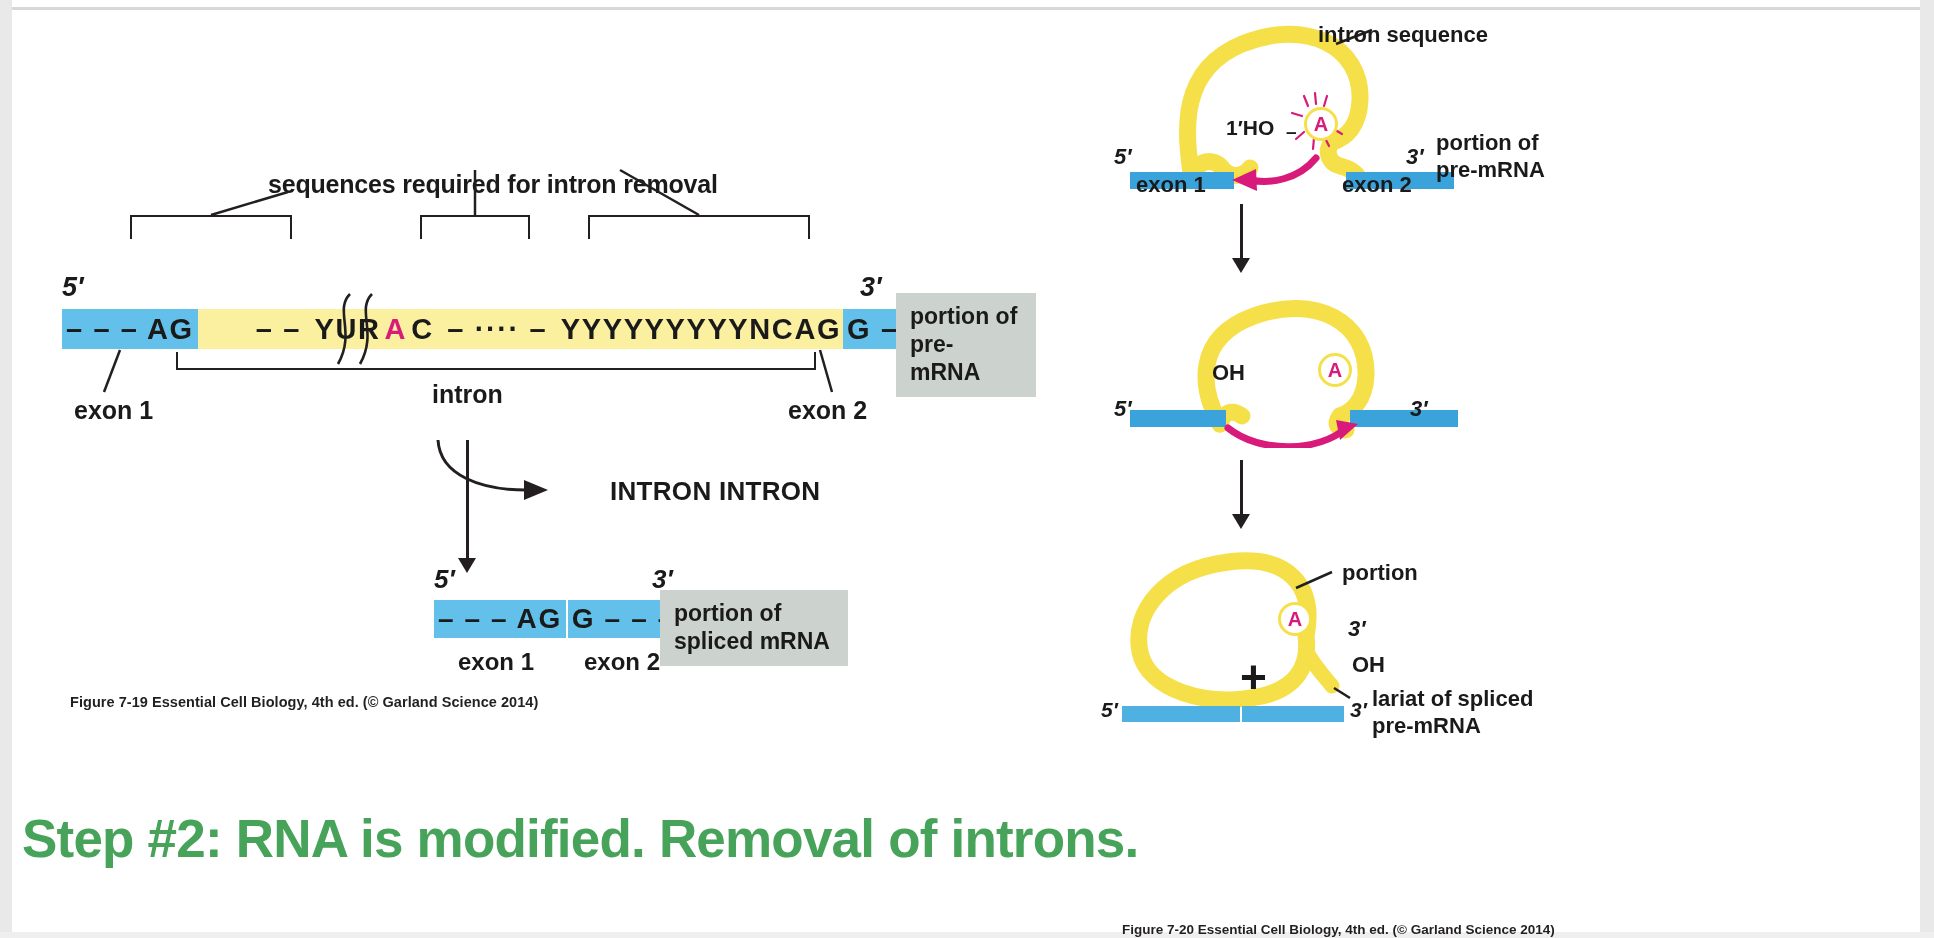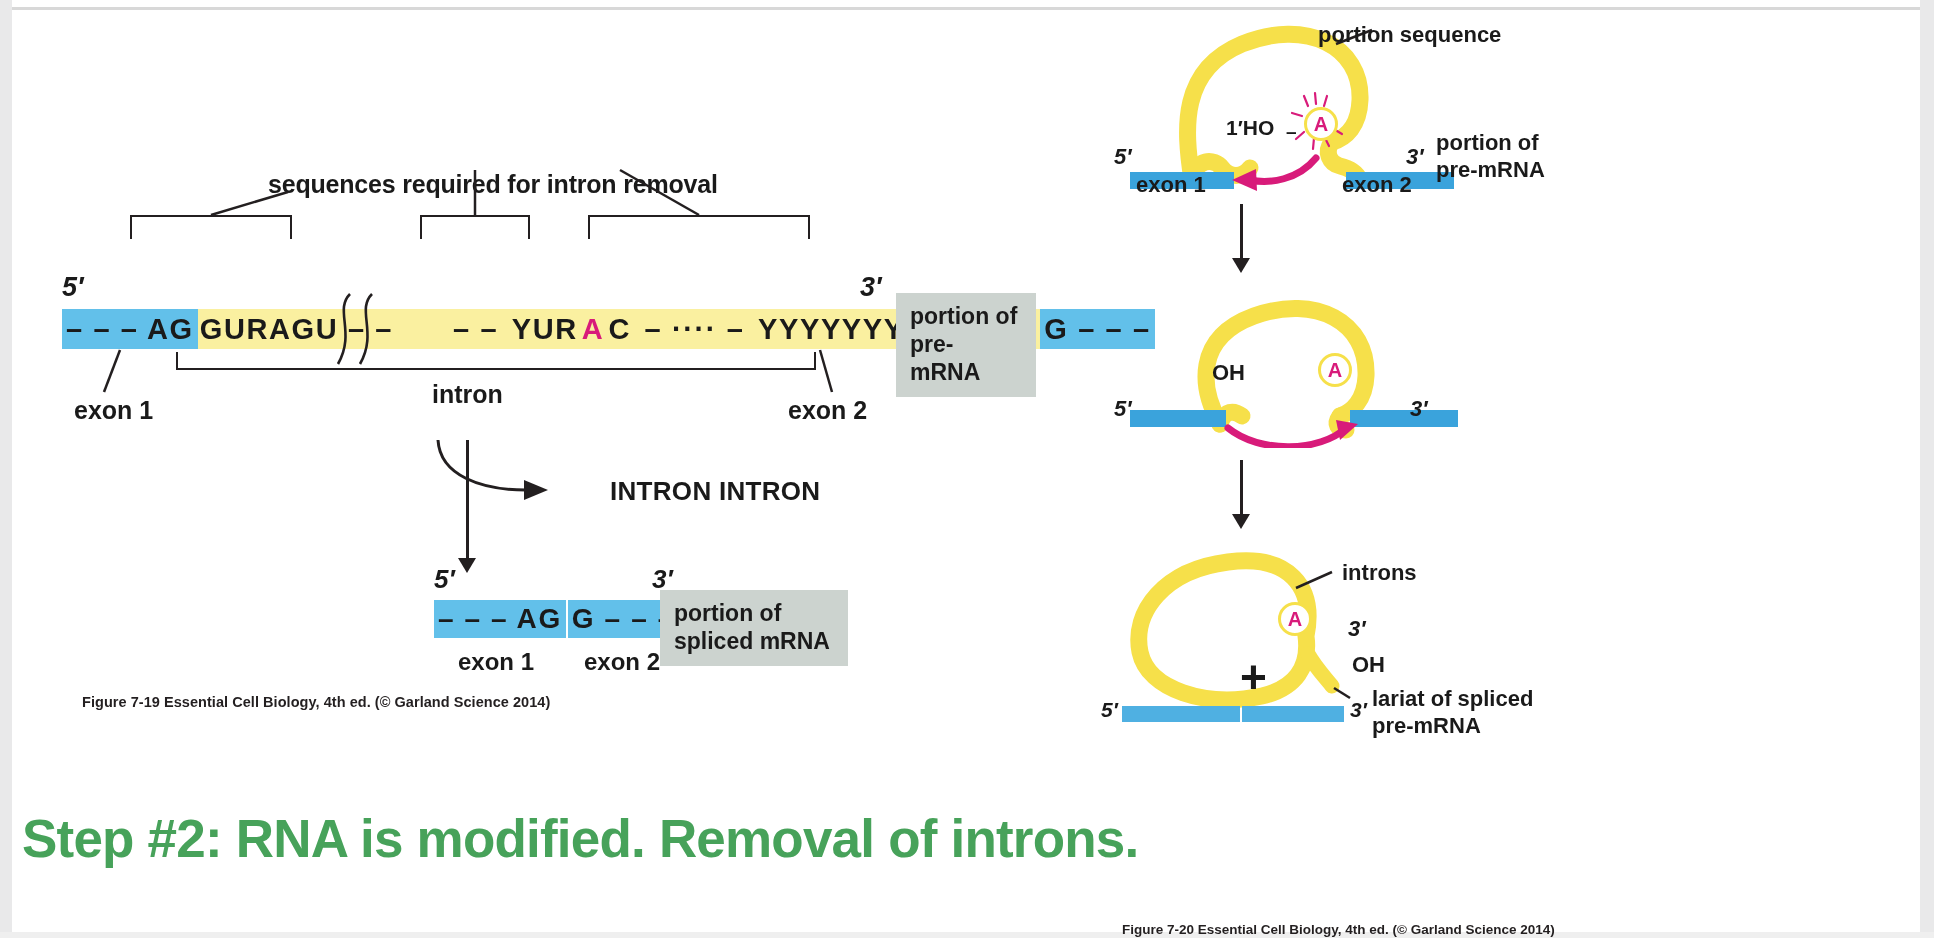--- a/index.html
+++ b/index.html
@@ -110,21 +110,20 @@
     position:absolute; width:0; height:0;
     border-left:9px solid transparent;
     border-right:9px solid transparent;
     border-top:15px solid #231f20;
   }
 
   #fig-caption-left {
     position:absolute; left:70px; top:694px;
     font-size:14.5px; font-weight:bold; color:#231f20;
     letter-spacing:0.05px;
-    margin-left:12px;
   }
 
   
   #green-title {
     position:absolute; left:22px; top:808px;
     font-size:53px; font-weight:bold;
     color:#47a25a;
     letter-spacing:-0.8px;
     white-space:nowrap;
   }
@@ -181,21 +180,20 @@
     <line x1="120" y1="350" x2="104" y2="392" stroke="#231f20" stroke-width="2.5"></line>
 
     <line x1="820" y1="350" x2="832" y2="392" stroke="#231f20" stroke-width="2.5"></line>
   </svg>
 
   <div class="lbl prime" style="left:62px; top:272px; font-size:27px;">5′</div>
   <div class="lbl prime" style="left:860px; top:272px; font-size:27px;">3′</div>
 
   <div id="seq-bar">
     <span class="seg seg-blue">– – – AG</span>
-    <span class="seg seg-yellow">GURAGU – –</span>
     <span class="seg seg-yellow" style="width:56px;"></span>
     <span class="seg seg-yellow">– – </span>
     <span class="seg seg-yellow">YUR</span>
     <span class="seg seg-yellow hl-A">A</span>
     <span class="seg seg-yellow">C</span>
     <span class="seg seg-yellow"> – ···· – </span>
     <span class="seg seg-yellow">YYYYYYYYYNCAG</span>
     <span class="seg seg-blue">G – – –</span>
   </div>
 
@@ -269,21 +267,21 @@
       <line x1="214" y1="128" x2="219" y2="138"></line>
       <line x1="222" y1="120" x2="232" y2="126"></line>
     </g>
   </svg>
 
   <div class="pinkA" style="left:204px; top:107px;">A</div>
 
   <div class="txt" style="left:126px; top:116px; font-size:21px;">1′HO</div>
   <div class="txt" style="left:186px; top:121px; font-size:19px; font-weight:bold;">–</div>
 
-  <div class="txt" style="left:218px; top:22px; font-size:22px;">portion sequence</div>
+  <div class="txt" style="left:218px; top:22px; font-size:22px;">intron sequence</div>
 
   <div class="txt prime" style="left:14px; top:144px; font-size:22px;">5′</div>
   <div class="txt prime" style="left:306px; top:144px; font-size:22px;">3′</div>
 
   <div class="txt" style="left:36px; top:172px; font-size:22px;">exon 1</div>
   <div class="txt" style="left:242px; top:172px; font-size:22px;">exon 2</div>
 
   <div class="txt" style="left:336px; top:130px; font-size:22px; line-height:1.22; white-space:pre-line;">portion of
 pre-mRNA</div>
 
@@ -318,21 +316,21 @@
 
     <path d="M198,118 C206,132 214,140 222,150" fill="none" stroke="#f6e04a" stroke-width="15" stroke-linecap="round"></path>
 
     <line x1="186" y1="52" x2="222" y2="36" stroke="#231f20" stroke-width="2.5"></line>
 
     <line x1="224" y1="152" x2="240" y2="162" stroke="#231f20" stroke-width="2.5"></line>
   </svg>
 
   <div class="pinkA" style="left:178px; top:602px;">A</div>
 
-  <div class="txt" style="left:242px; top:560px; font-size:22px;">introns</div>
+  <div class="txt" style="left:242px; top:560px; font-size:22px;">portion</div>
 
   <div class="txt prime" style="left:248px; top:616px; font-size:22px;">3′</div>
   <div class="txt" style="left:252px; top:652px; font-size:22px;">OH</div>
 
   <div class="exon-bar light" style="left:22px; top:706px; width:118px; height:16px;"></div>
   <div class="exon-bar light" style="left:142px; top:706px; width:102px; height:16px;"></div>
 
   <div class="txt prime" style="left:1px; top:698px; font-size:21px;">5′</div>
   <div class="txt prime" style="left:250px; top:698px; font-size:21px;">3′</div>
 

